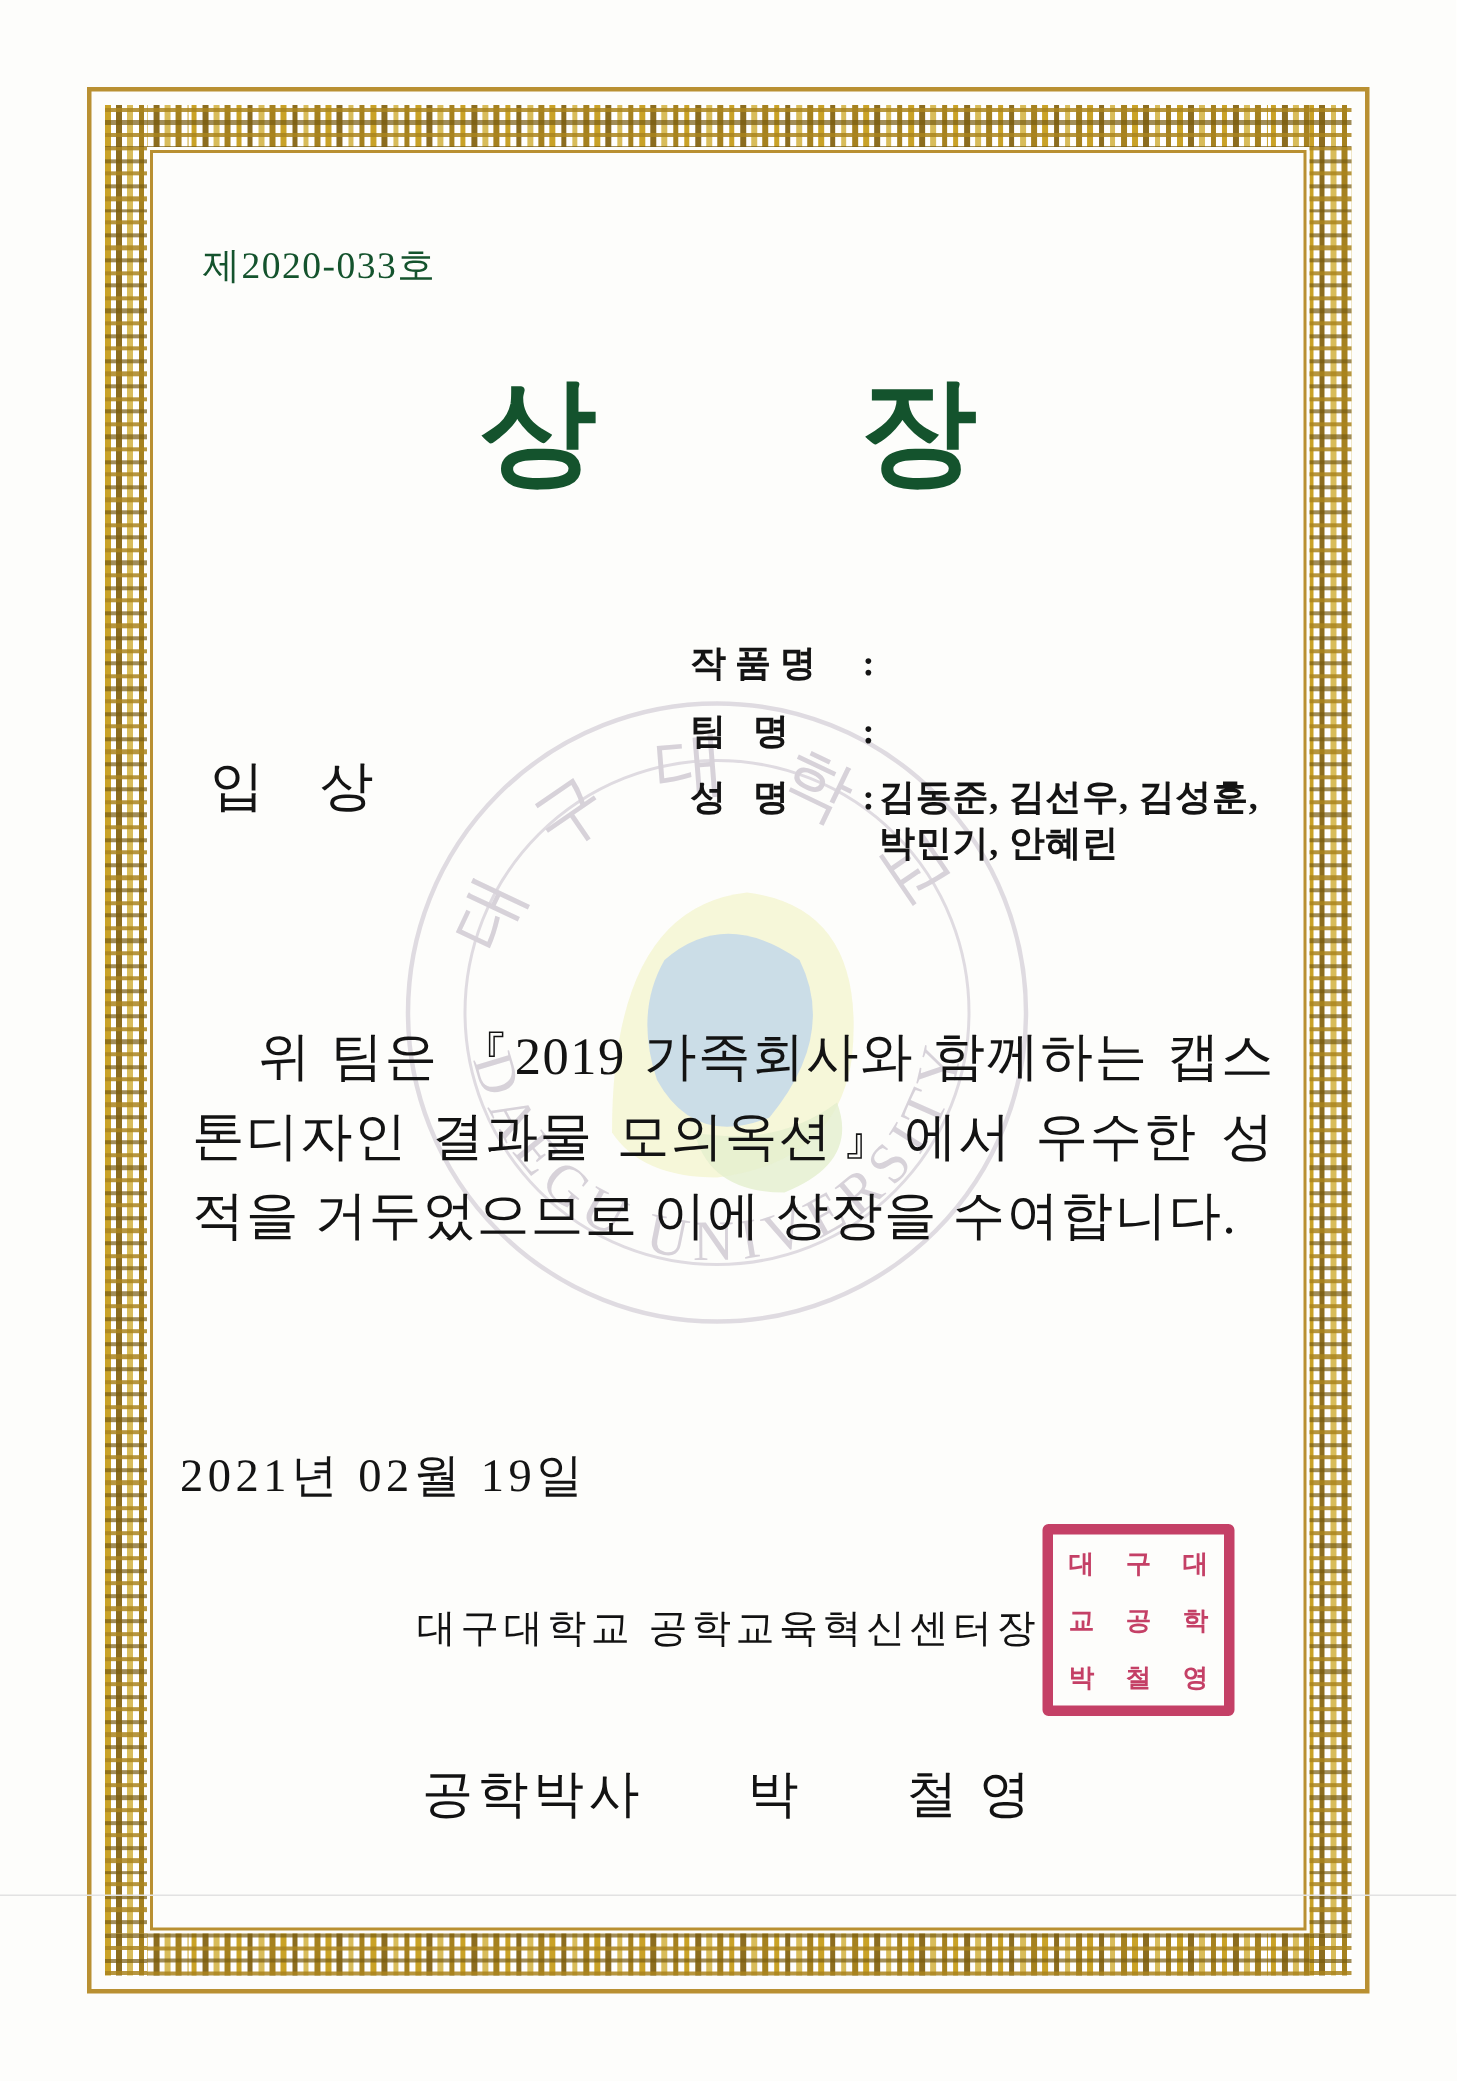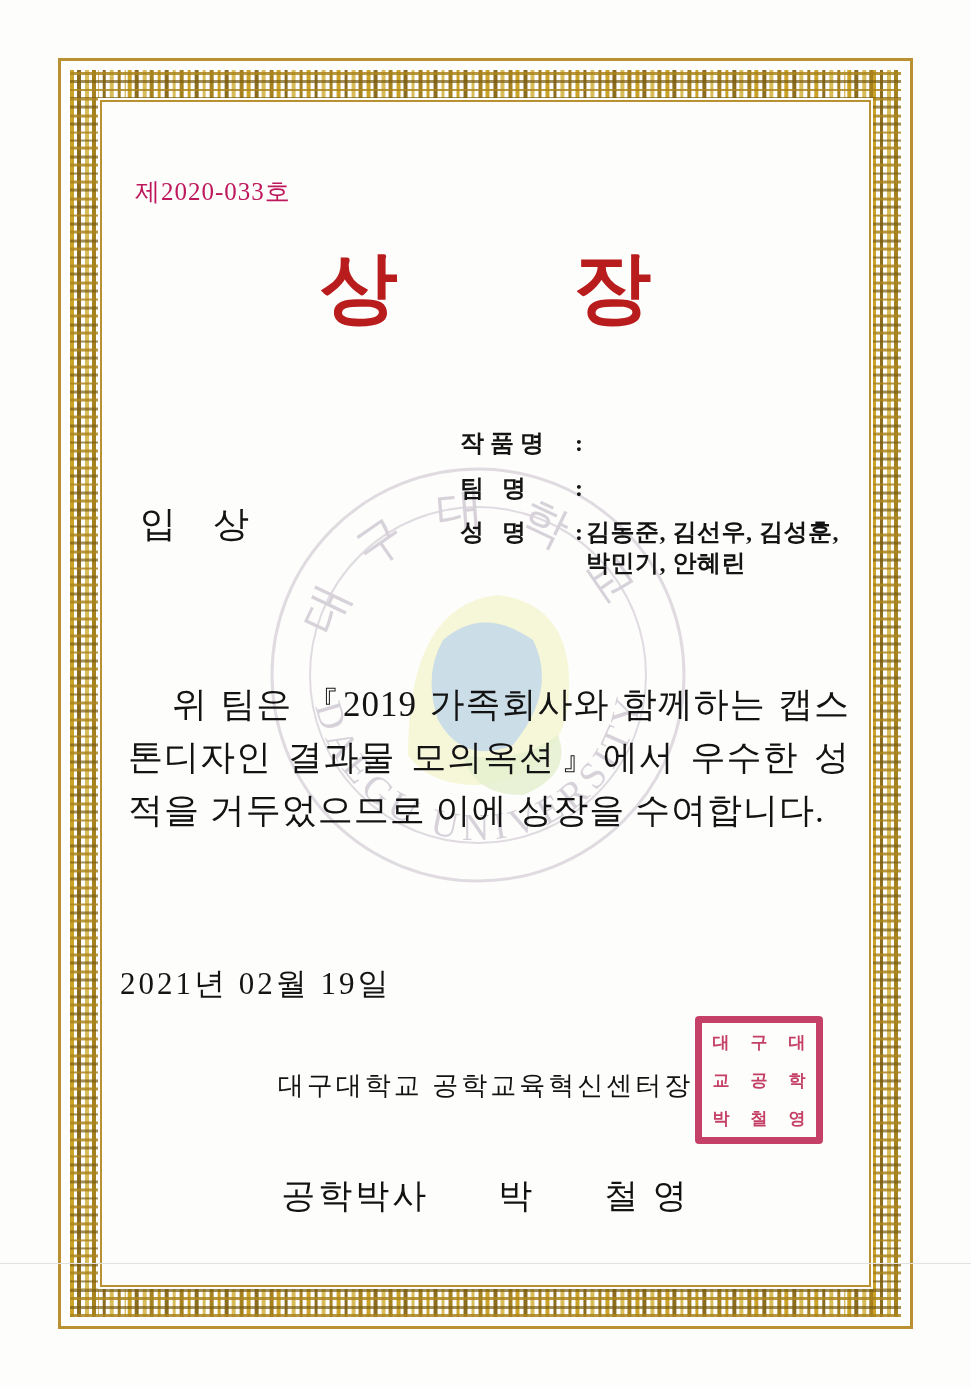--- a/index.html
+++ b/index.html
@@ -105,35 +105,34 @@
     width: 731px;
     height: 1150px;
   }
 
   .doc-number {
     position: absolute;
     left: 15px;
     top: 42px;
     font-size: 25px;
     letter-spacing: 1px;
-    color: #be185d;
-    margin-top: 15px;
+    color: #14532d;
   }
 
   .title {
     position: absolute;
     left: 0;
     top: 118px;
     width: 731px;
     text-align: center;
     font-size: 78px;
     font-weight: bold;
     letter-spacing: 78px;
     text-indent: 78px;
-    color: #b91c1c;
+    color: #14532d;
     font-family: "Liberation Serif", serif;
   }
 
   .award-type {
     position: absolute;
     left: 20px;
     top: 382px;
     font-size: 36px;
     letter-spacing: 14px;
     color: #141414;

